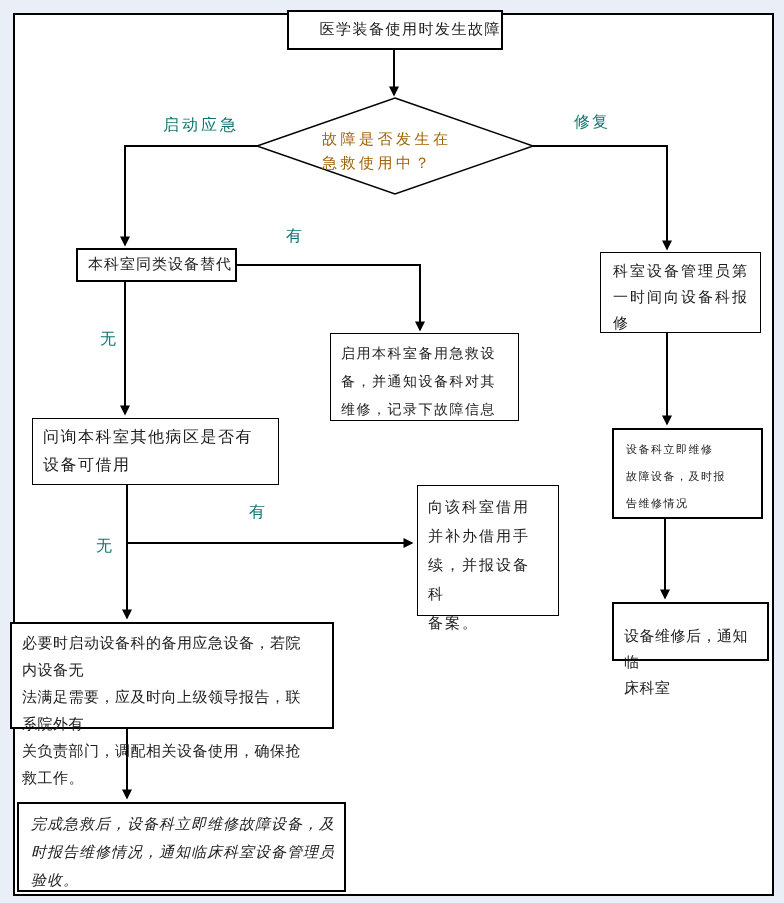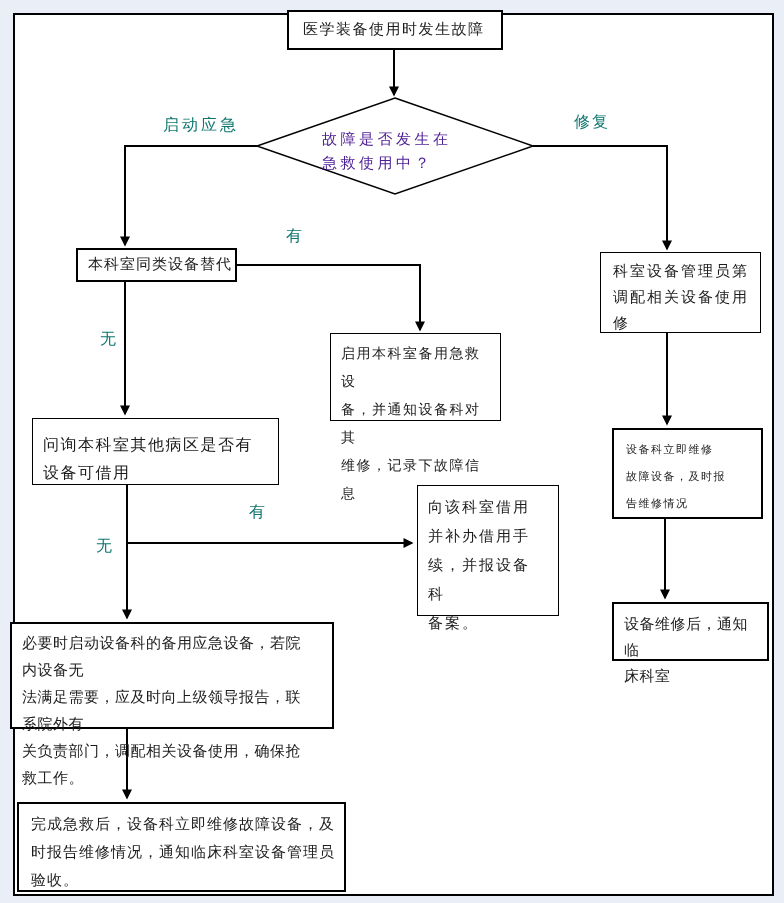--- a/index.html
+++ b/index.html
@@ -35,31 +35,31 @@
     font-family:"DejaVu Serif","Liberation Serif",serif;
   }
   .thick{border-width:2px;}
   .elabel{
     position:absolute;
     color:#0f766e;
     z-index:3;
     font-family:"DejaVu Serif","Liberation Serif",serif;
   }
   
-  #n-start{left:287px;top:10px;width:216px;height:40px;font-size:15px;line-height:35px;padding-left:14px;letter-spacing:1.5px;}
-  #n-decision-text{position:absolute;left:322px;top:127px;width:160px;z-index:3;color:#4c1d95;font-size:15px;line-height:24px;letter-spacing:3.5px;white-space:pre-line;}
+  #n-start{left:287px;top:10px;width:216px;height:40px;font-size:15px;line-height:35px;padding-left:14px;letter-spacing:1.5px;text-align:right;}
+  #n-decision-text{position:absolute;left:322px;top:127px;width:160px;z-index:3;color:#a16207;font-size:15px;line-height:24px;letter-spacing:3.5px;white-space:pre-line;}
   #n-replace{left:76px;top:248px;width:161px;height:34px;font-size:15px;line-height:29px;padding-left:10px;letter-spacing:1px;font-family:Liberation Serif, serif;}
-  #n-backup{left:330px;top:333px;width:171px;height:88px;font-size:14px;line-height:28px;padding:5px 8px 8px 10px;letter-spacing:1.5px;}
-  #n-ask{left:32px;top:418px;width:247px;height:67px;font-size:16px;line-height:28px;padding:12px 8px 0 10px;letter-spacing:1.5px;}
+  #n-backup{left:330px;top:333px;width:189px;height:88px;font-size:14px;line-height:28px;padding:5px 8px 8px 10px;letter-spacing:1.5px;}
+  #n-ask{left:32px;top:418px;width:247px;height:67px;font-size:16px;line-height:28px;padding:4px 8px 0 10px;letter-spacing:1.5px;}
   #n-borrow{left:417px;top:485px;width:142px;height:131px;font-size:15px;line-height:29px;padding:7px 24px 0 10px;letter-spacing:2px;}
   #n-deptbackup{left:10px;top:622px;width:324px;height:107px;font-size:15px;line-height:27px;padding:6px 24px 0 10px;letter-spacing:0.5px;}
-  #n-finish{left:17px;top:802px;width:329px;height:90px;font-size:15px;line-height:28px;padding:6px 8px 0 12px;letter-spacing:1px;}
+  #n-finish{left:17px;top:802px;width:329px;height:90px;font-size:15px;line-height:28px;padding:6px 8px 0 12px;letter-spacing:1px;font-style:italic;}
   #n-report{left:600px;top:252px;width:161px;height:81px;font-size:15px;line-height:26px;padding:5px 8px 0 12px;letter-spacing:2px;}
   #n-repairnow{left:612px;top:428px;width:151px;height:91px;font-size:11px;line-height:27px;padding:6px 6px 0 12px;letter-spacing:1.5px;}
-  #n-notify{left:612px;top:602px;width:157px;height:59px;font-size:15px;line-height:26px;padding:7px 6px 0 10px;letter-spacing:0.5px;}
+  #n-notify{left:612px;top:602px;width:157px;height:59px;font-size:15px;line-height:26px;padding:19px 6px 0 10px;letter-spacing:0.5px;}
   
   #l-emergency{left:163px;top:115px;font-size:16px;letter-spacing:3px;}
   #l-repair{left:574px;top:112px;font-size:16px;letter-spacing:2px;}
   #l-yes-top{left:286px;top:226px;font-size:16px;}
   #l-no-left{left:100px;top:329px;font-size:16px;}
   #l-yes-mid{left:249px;top:502px;font-size:16px;}
   #l-no-mid{left:96px;top:536px;font-size:16px;}
 </style>
 </head>
 <body>
@@ -119,21 +119,21 @@
 
   <div class="box thick" id="n-deptbackup">必要时启动设备科的备用应急设备，若院内设备无
 法满足需要，应及时向上级领导报告，联系院外有
 关负责部门，调配相关设备使用，确保抢救工作。</div>
 
   <div class="box thick" id="n-finish">完成急救后，设备科立即维修故障设备，及
 时报告维修情况，通知临床科室设备管理员
 验收。</div>
 
   <div class="box" id="n-report">科室设备管理员第
-调配相关设备使用
+一时间向设备科报
 修</div>
 
   <div class="box thick" id="n-repairnow">设备科立即维修
 故障设备，及时报
 告维修情况</div>
 
   <div class="box thick" id="n-notify">设备维修后，通知临
 床科室</div>
 
   <span class="elabel" id="l-emergency">启动应急</span>

